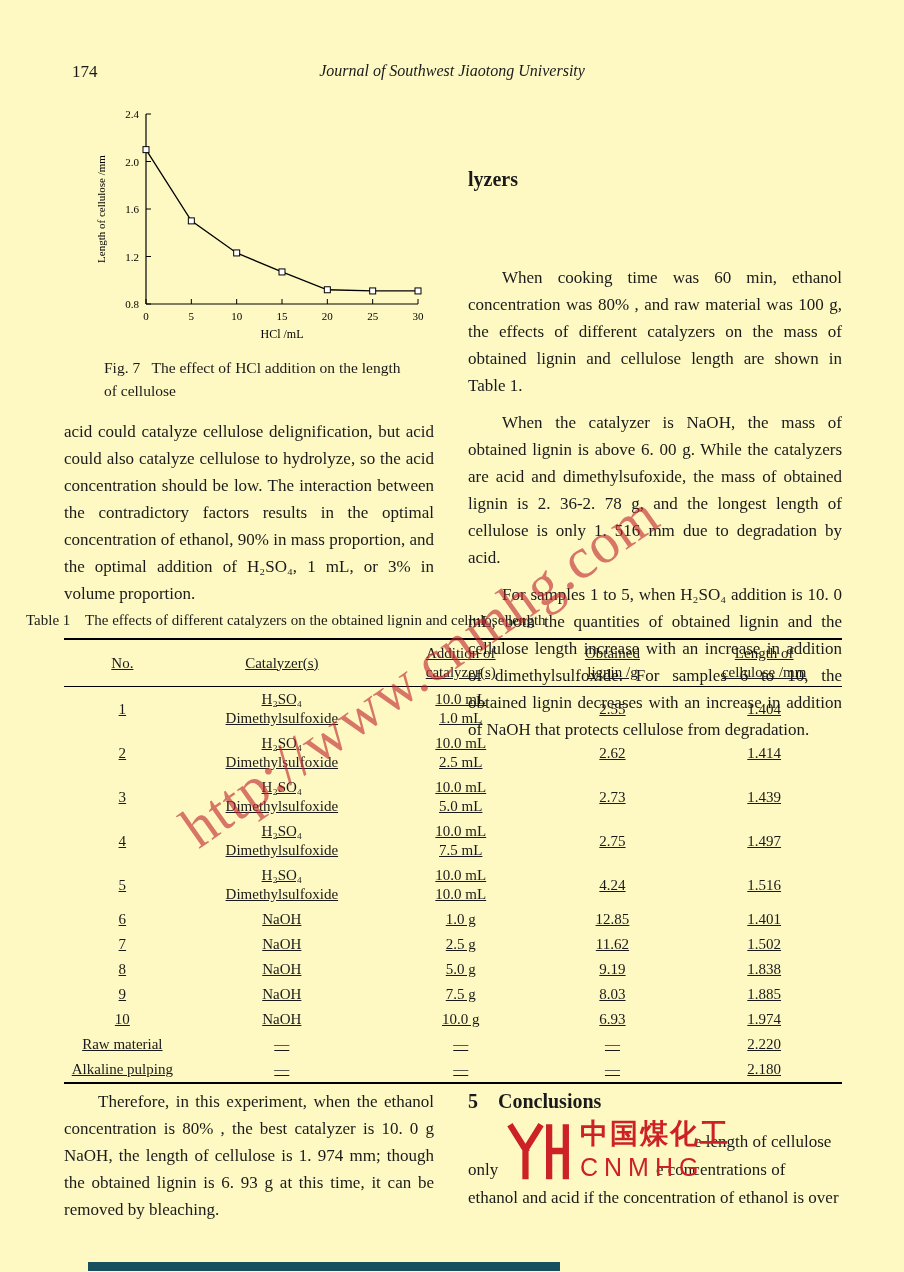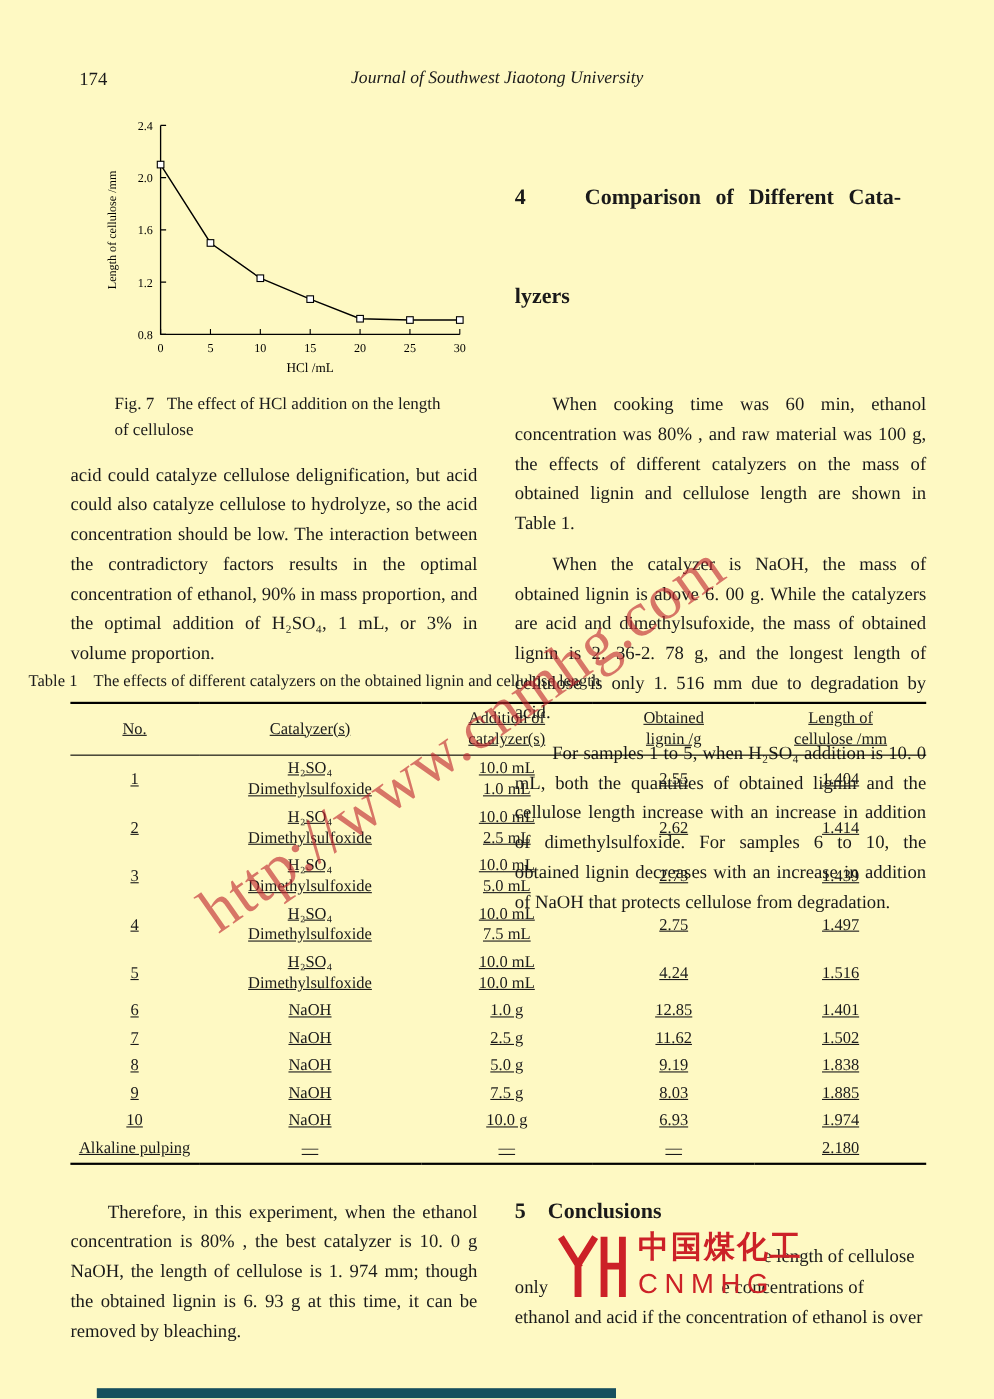--- a/index.html
+++ b/index.html
@@ -102,21 +102,20 @@
         <text x="13" y="109" text-anchor="middle" font-size="11" transform="rotate(-90 13 109)">Length of cellulose /mm</text>
       </svg>
   </div>
   <div class="fig-caption">Fig. 7   The effect of HCl addition on the length
 of cellulose</div>
 
   <div class="left-para para">acid could catalyze cellulose delignification, but acid could also catalyze cellulose to hydrolyze, so the acid concentration should be low. The interaction between the contradictory factors results in the optimal concentration of ethanol, 90% in mass proportion, and the optimal addition of H₂SO₄, 1 mL, or 3% in volume proportion.</div>
 
   <div class="right-col">
     <div class="section-heading">
-      <div class="l1">4    Comparison of Different Cata-</div>
       <div class="l2">lyzers</div>
     </div>
     <p class="para indent">When cooking time was 60 min, ethanol concentration was 80% , and raw material was 100 g, the effects of different catalyzers on the mass of obtained lignin and cellulose length are shown in Table 1.</p>
     <p class="para indent">When the catalyzer is NaOH, the mass of obtained lignin is above 6. 00 g. While the catalyzers are acid and dimethylsufoxide, the mass of obtained lignin is 2. 36-2. 78 g, and the longest length of cellulose is only 1. 516 mm due to degradation by acid.</p>
     <p class="para indent">For samples 1 to 5, when H₂SO₄ addition is 10. 0 mL, both the quantities of obtained lignin and the cellulose length increase with an increase in addition of dimethylsulfoxide. For samples 6 to 10, the obtained lignin decreases with an increase in addition of NaOH that protects cellulose from degradation.</p>
   </div>
 
   <div class="table-caption">Table 1    The effects of different catalyzers on the obtained lignin and cellulose length</div>
   <div class="table-wrap">
     <table id="catalyzer-table">
@@ -214,20 +213,27 @@
             <td>1.885</td>
           </tr>
           <tr>
             <td>10</td>
             <td>NaOH</td>
             <td>10.0 g</td>
             <td>6.93</td>
             <td>1.974</td>
           </tr>
           <tr>
+            <td>Raw material</td>
+            <td>—</td>
+            <td>—</td>
+            <td>—</td>
+            <td>2.220</td>
+          </tr>
+          <tr>
             <td>Alkaline pulping</td>
             <td>—</td>
             <td>—</td>
             <td>—</td>
             <td>2.180</td>
           </tr>
         </tbody>
     </table>
   </div>
 

